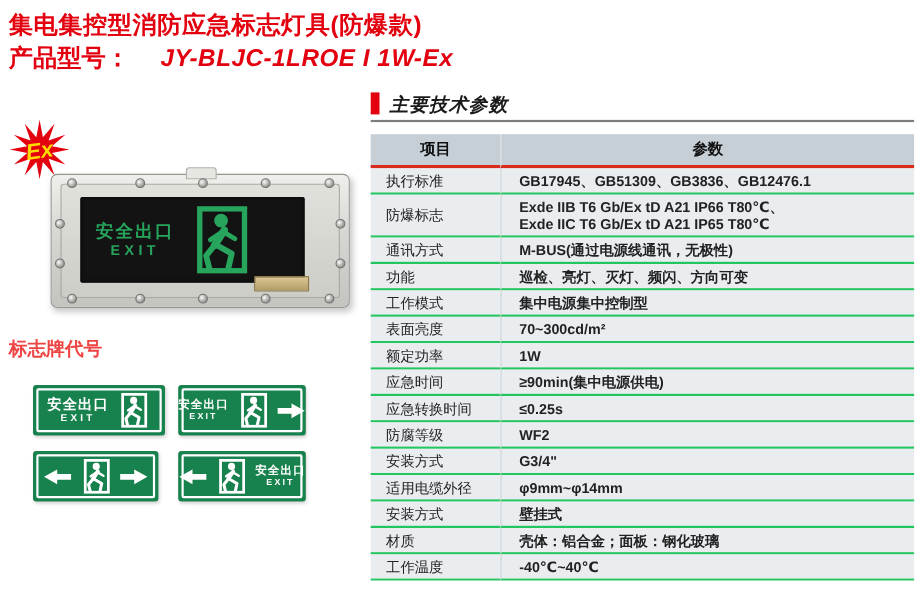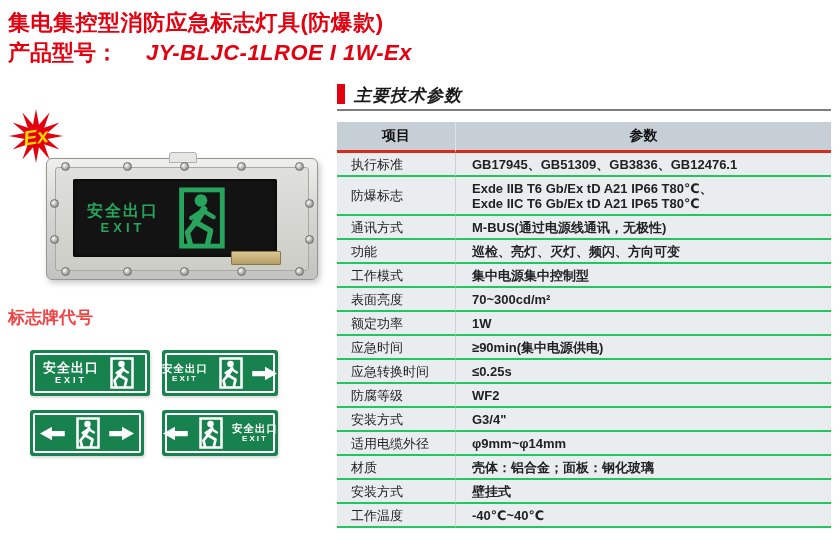--- a/index.html
+++ b/index.html
@@ -230,27 +230,27 @@
         </tr>
         <tr>
           <th>安装方式</th>
           <td>G3/4"</td>
         </tr>
         <tr>
           <th>适用电缆外径</th>
           <td>φ9mm~φ14mm</td>
         </tr>
         <tr>
+          <th>安装方式</th>
+          <td>壁挂式</td>
+        </tr>
+        <tr>
           <th>材质</th>
           <td>壳体：铝合金；面板：钢化玻璃</td>
         </tr>
         <tr>
-          <th>安装方式</th>
-          <td>壁挂式</td>
-        </tr>
-        <tr>
           <th>工作温度</th>
           <td>-40℃~40℃</td>
         </tr>
       </tbody>
   </table>
 
 </div>
 
 </body></html>

